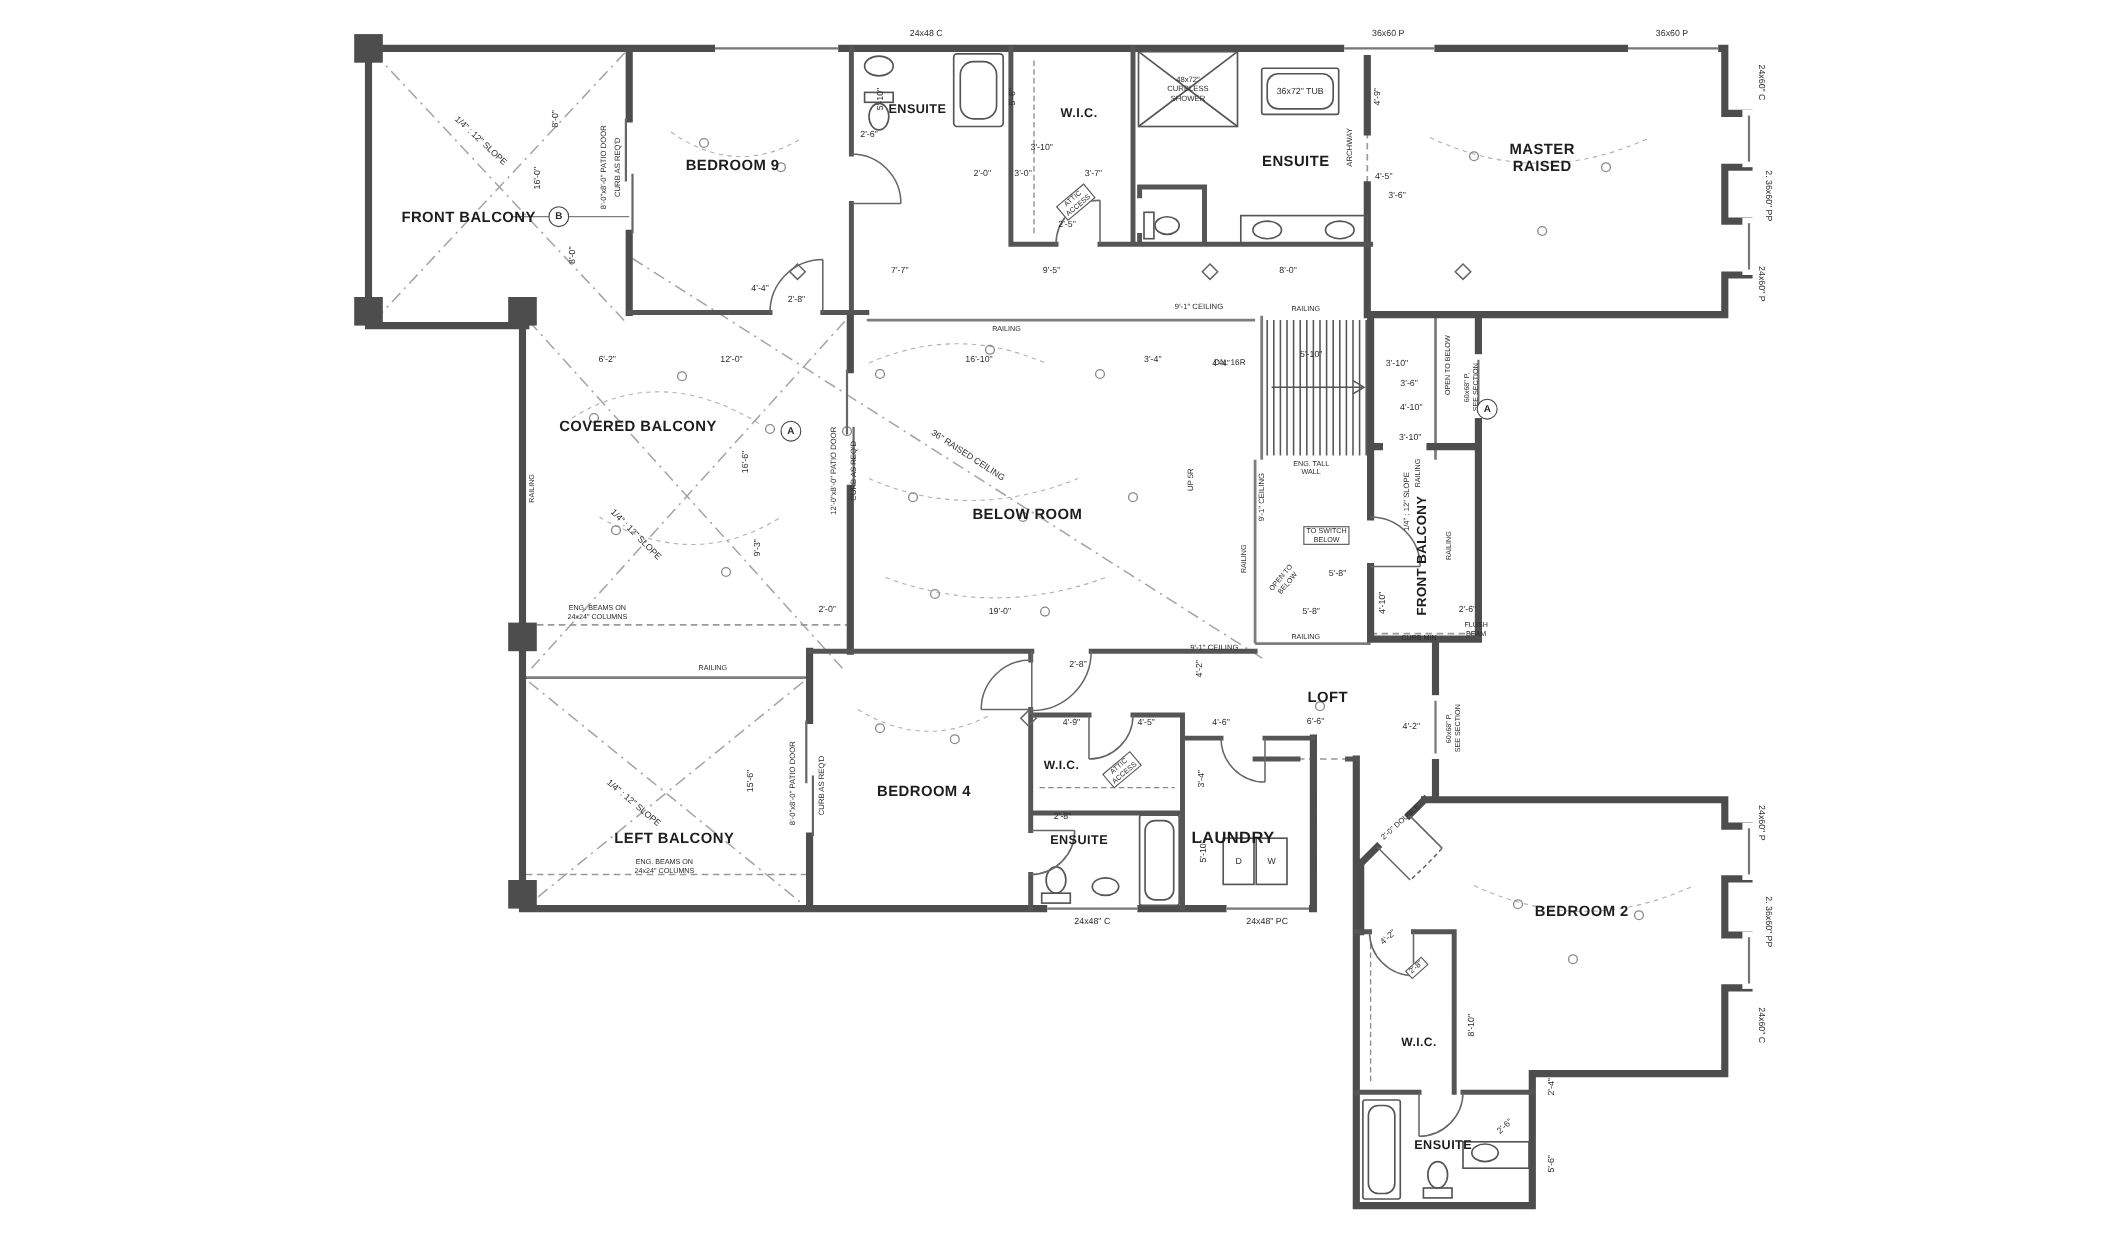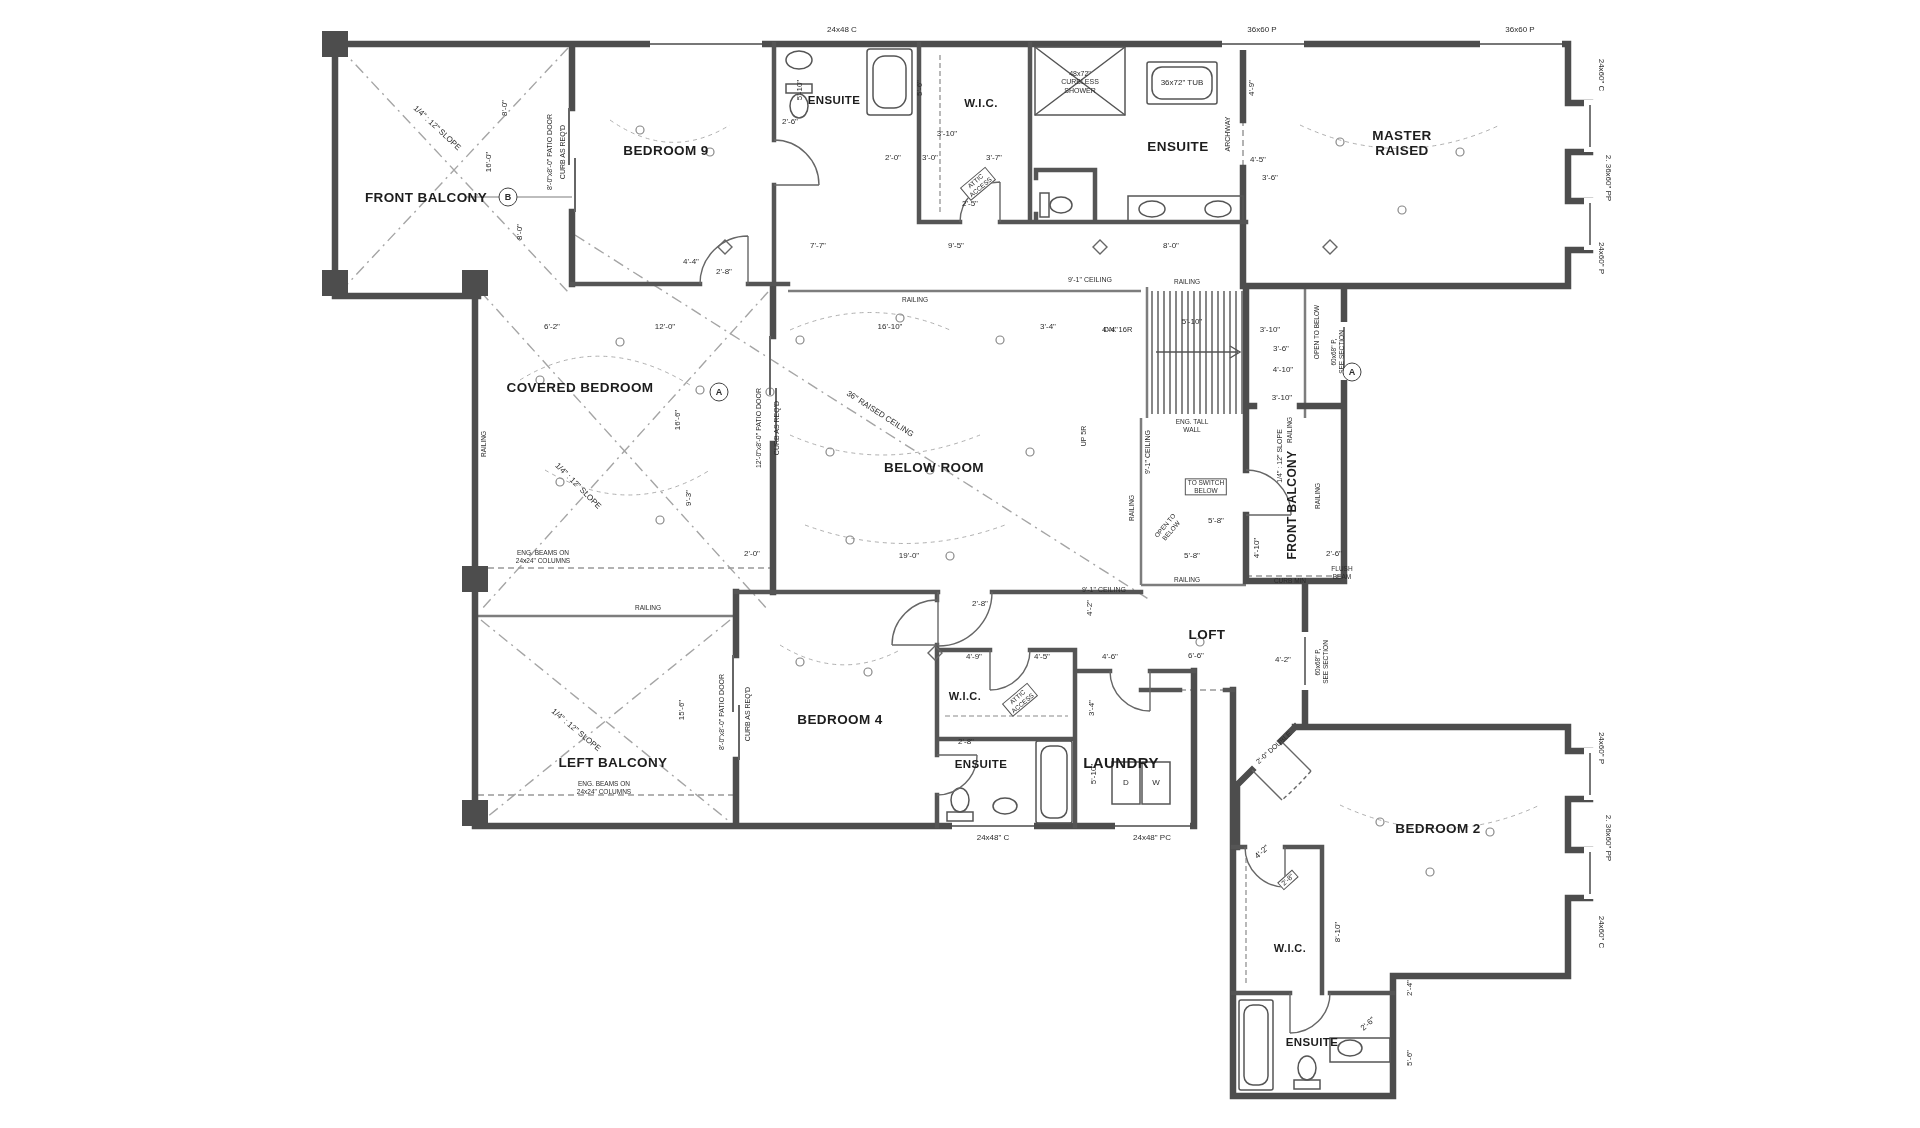--- a/index.html
+++ b/index.html
@@ -229,21 +229,21 @@
   </g>
 </svg>
 
   <span class="room-label" style="left:426px;top:197px">FRONT BALCONY</span>
   <span class="room-label" style="left:666px;top:150px">BEDROOM 9</span>
   <span class="room-label" style="left:834px;top:100px;font-size:11.5px">ENSUITE</span>
   <span class="room-label" style="left:981px;top:103px;font-size:11.5px">W.I.C.</span>
   <span class="room-label" style="left:1178px;top:146px">ENSUITE</span>
   <span class="room-label" style="left:1402px;top:143px">MASTER
 RAISED</span>
-  <span class="room-label" style="left:580px;top:387px">COVERED BEDROOM</span>
+  <span class="room-label" style="left:580px;top:387px">COVERED BALCONY</span>
   <span class="room-label" style="left:934px;top:467px">BELOW ROOM</span>
   <span class="room-label vert" style="left:1292px;top:505px;font-size:12px">FRONT BALCONY</span>
   <span class="room-label" style="left:1207px;top:634px">LOFT</span>
   <span class="room-label" style="left:840px;top:719px">BEDROOM 4</span>
   <span class="room-label" style="left:965px;top:696px;font-size:11px">W.I.C.</span>
   <span class="room-label" style="left:981px;top:764px;font-size:11.5px">ENSUITE</span>
   <span class="room-label" style="left:1121px;top:762px;font-size:15px">LAUNDRY</span>
   <span class="room-label" style="left:613px;top:762px">LEFT BALCONY</span>
   <span class="room-label" style="left:1438px;top:828px">BEDROOM 2</span>
   <span class="room-label" style="left:1290px;top:948px;font-size:11px">W.I.C.</span>

